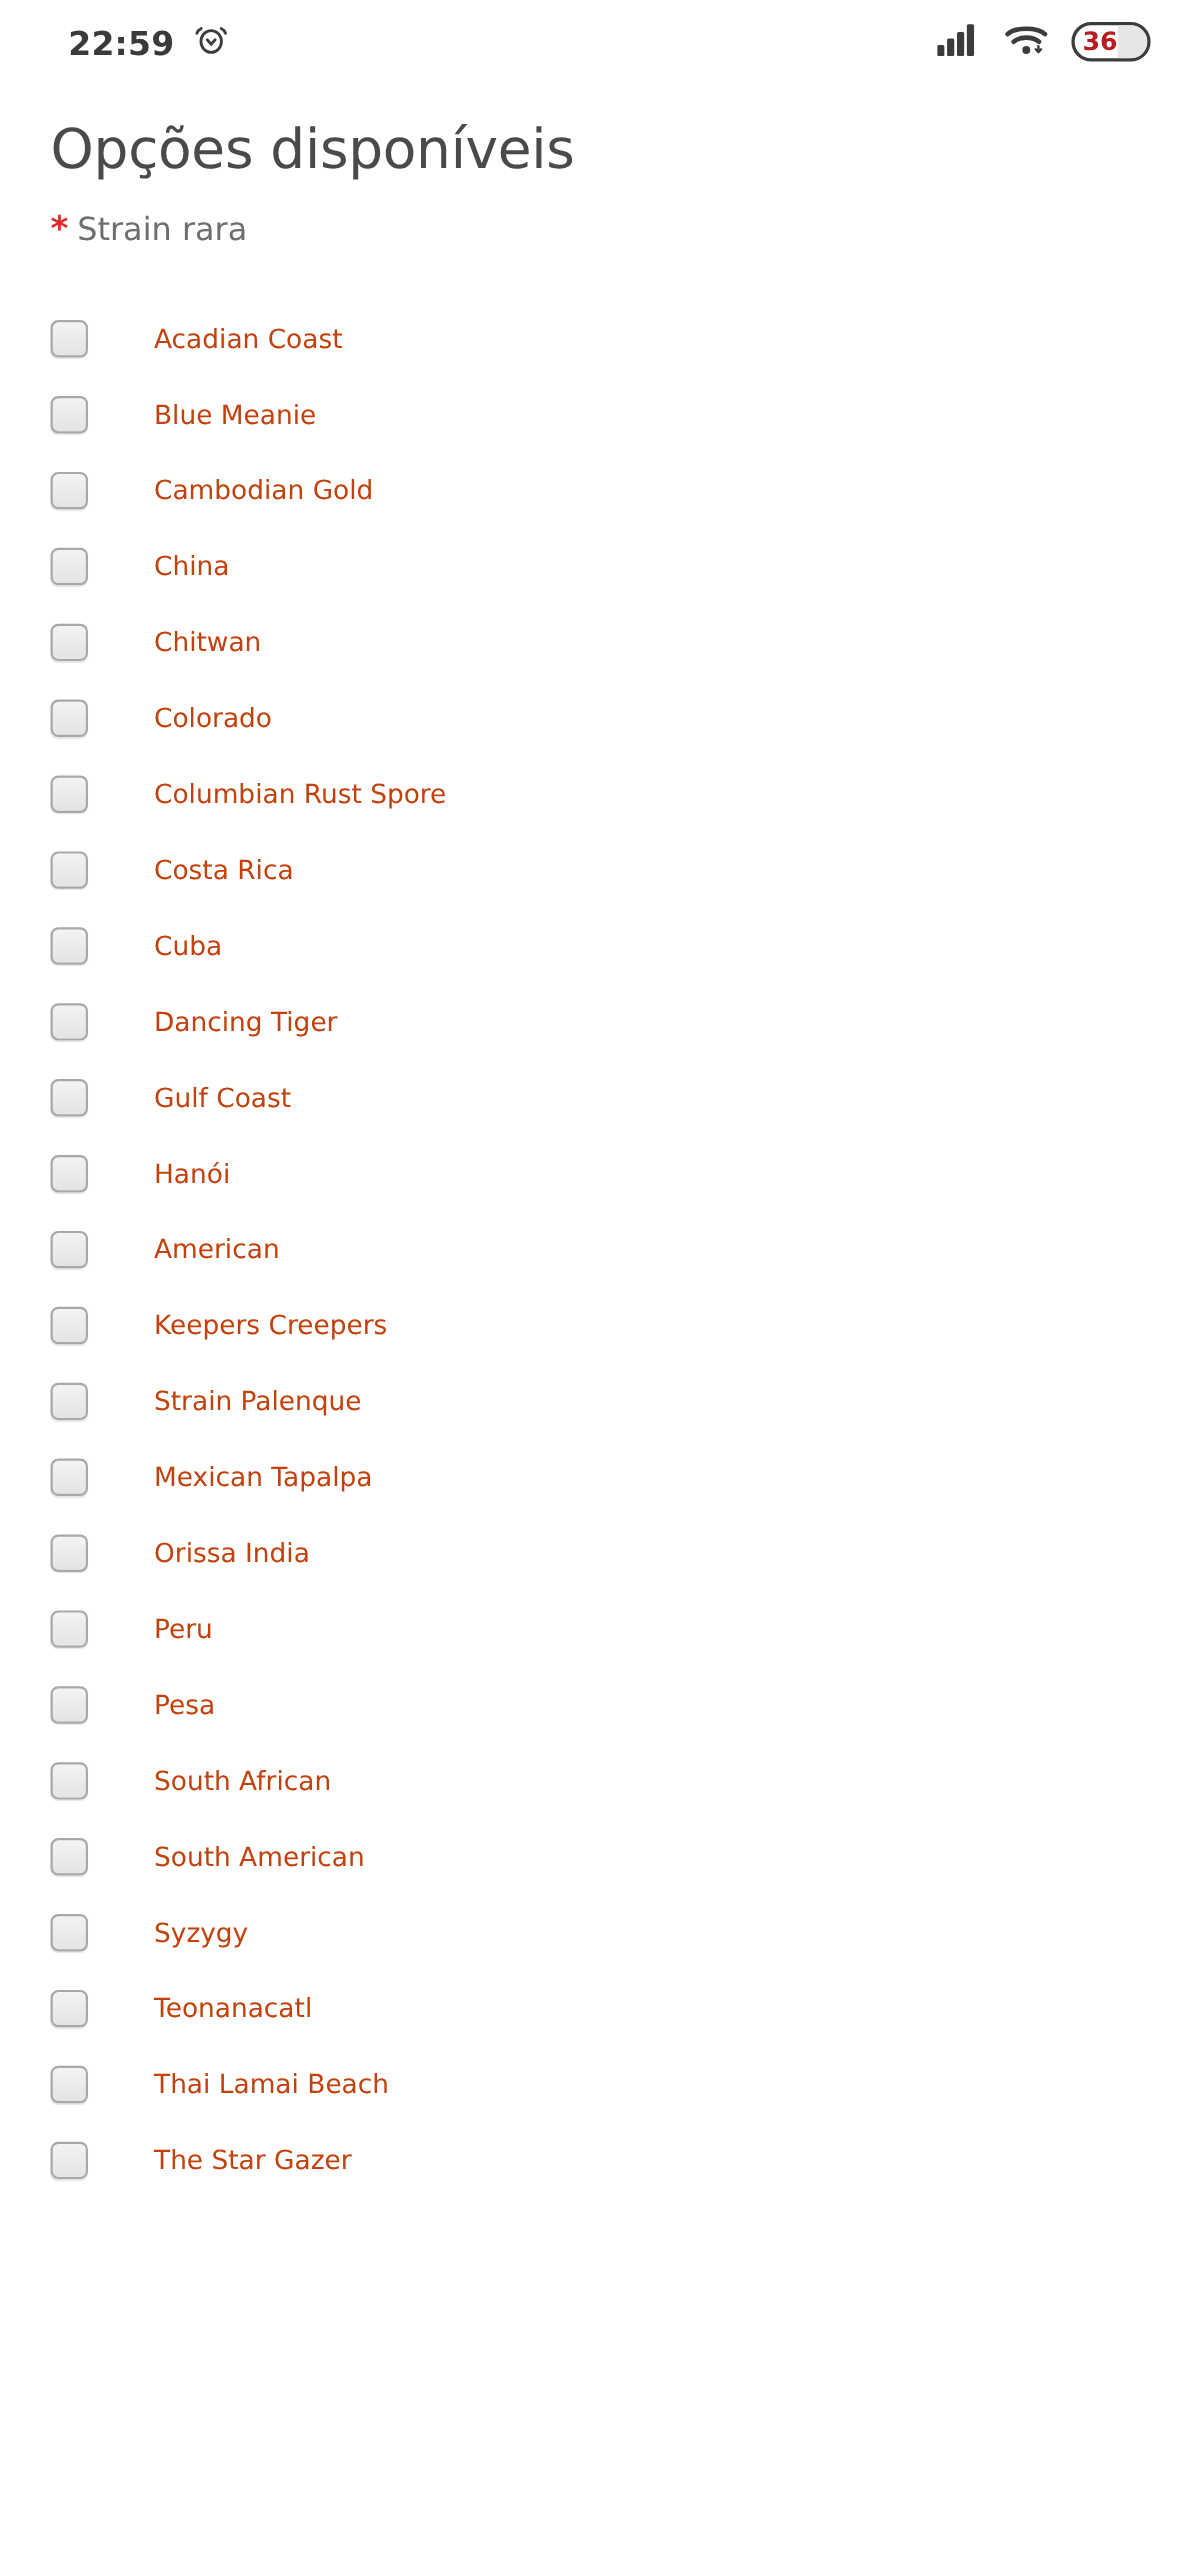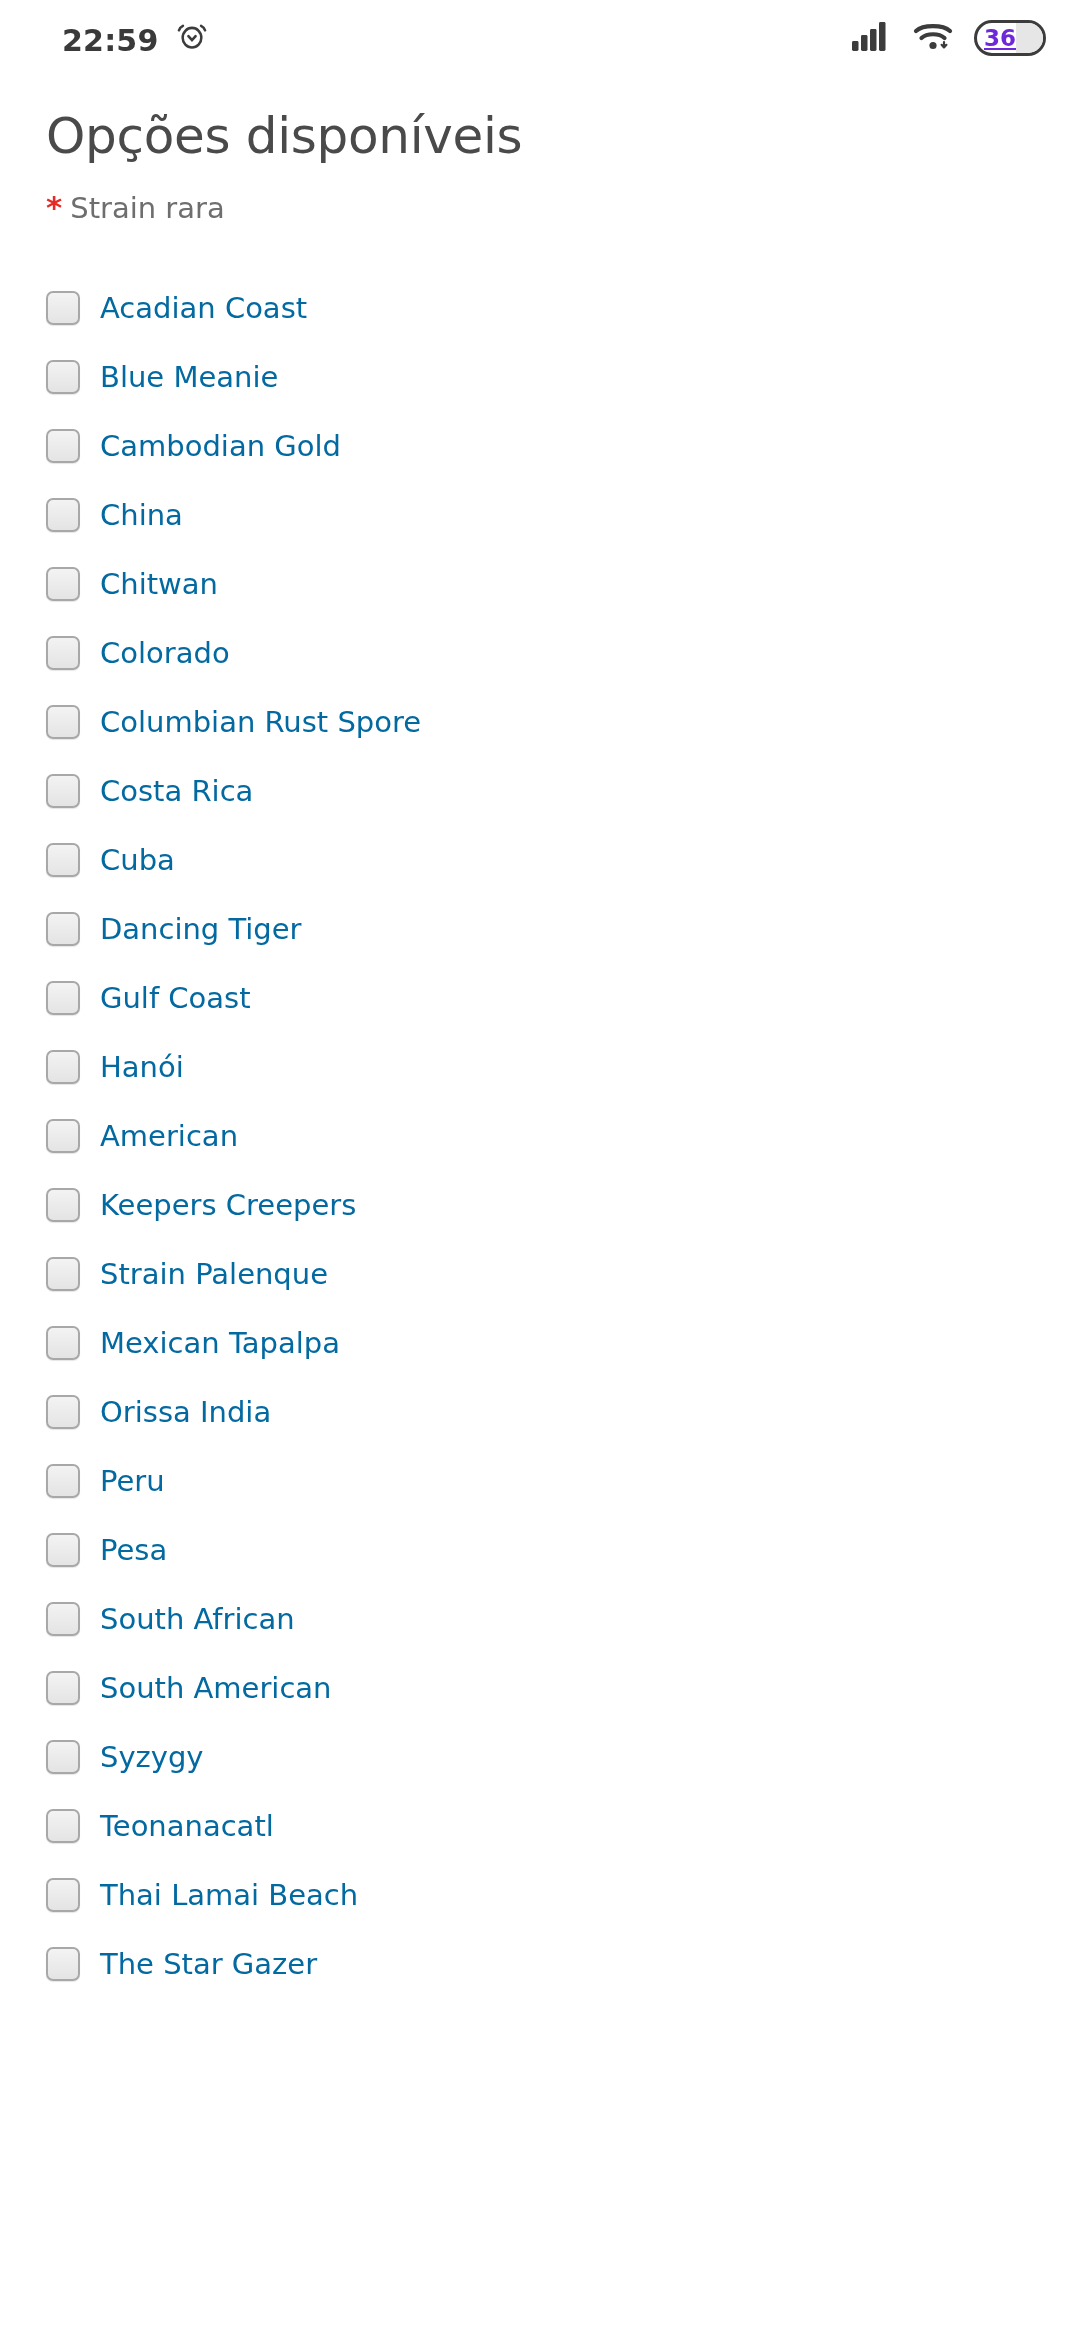--- a/index.html
+++ b/index.html
@@ -59,24 +59,23 @@
     top: 0;
     bottom: 0;
     width: 27px;
     background: #e6e6e6;
   }
   .battery-level {
     position: relative;
     z-index: 2;
     font-size: 23px;
     font-weight: bold;
-    color: #6d28d9;
+    color: #b91c1c;
     line-height: 1;
     margin-right: 20px;
-    text-decoration: underline;
   }
 
   
   .page-header {
     padding: 32px 21px 0 46px;
   }
   .page-title {
     font-size: 50px;
     font-weight: 400;
     color: #4a4a4a;
@@ -113,24 +112,25 @@
   .checkbox {
     flex: 0 0 auto;
     width: 34px;
     height: 34px;
     border: 2px solid #a8a8a8;
     border-radius: 7px;
     background: linear-gradient(180deg, #f3f3f3 0%, #e4e4e4 100%);
     box-shadow: 0 1px 1px rgba(0,0,0,0.10);
   }
   .option-label {
-    font-size: 29px;
-    color: #0369a1;
+    font-size: 24px;
+    color: #c2410c;
     line-height: 1.2;
     white-space: nowrap;
+    margin-left: 40px;
   }
 </style>
 </head>
 <body>
 
 <div class="status-bar">
   <div class="status-left">
     <span class="status-clock">22:59</span>
     <span class="alarm-icon">
       <svg width="32" height="32" viewBox="0 0 24 24" fill="none" stroke="#3c3c3c" stroke-width="1.9" stroke-linecap="round">

